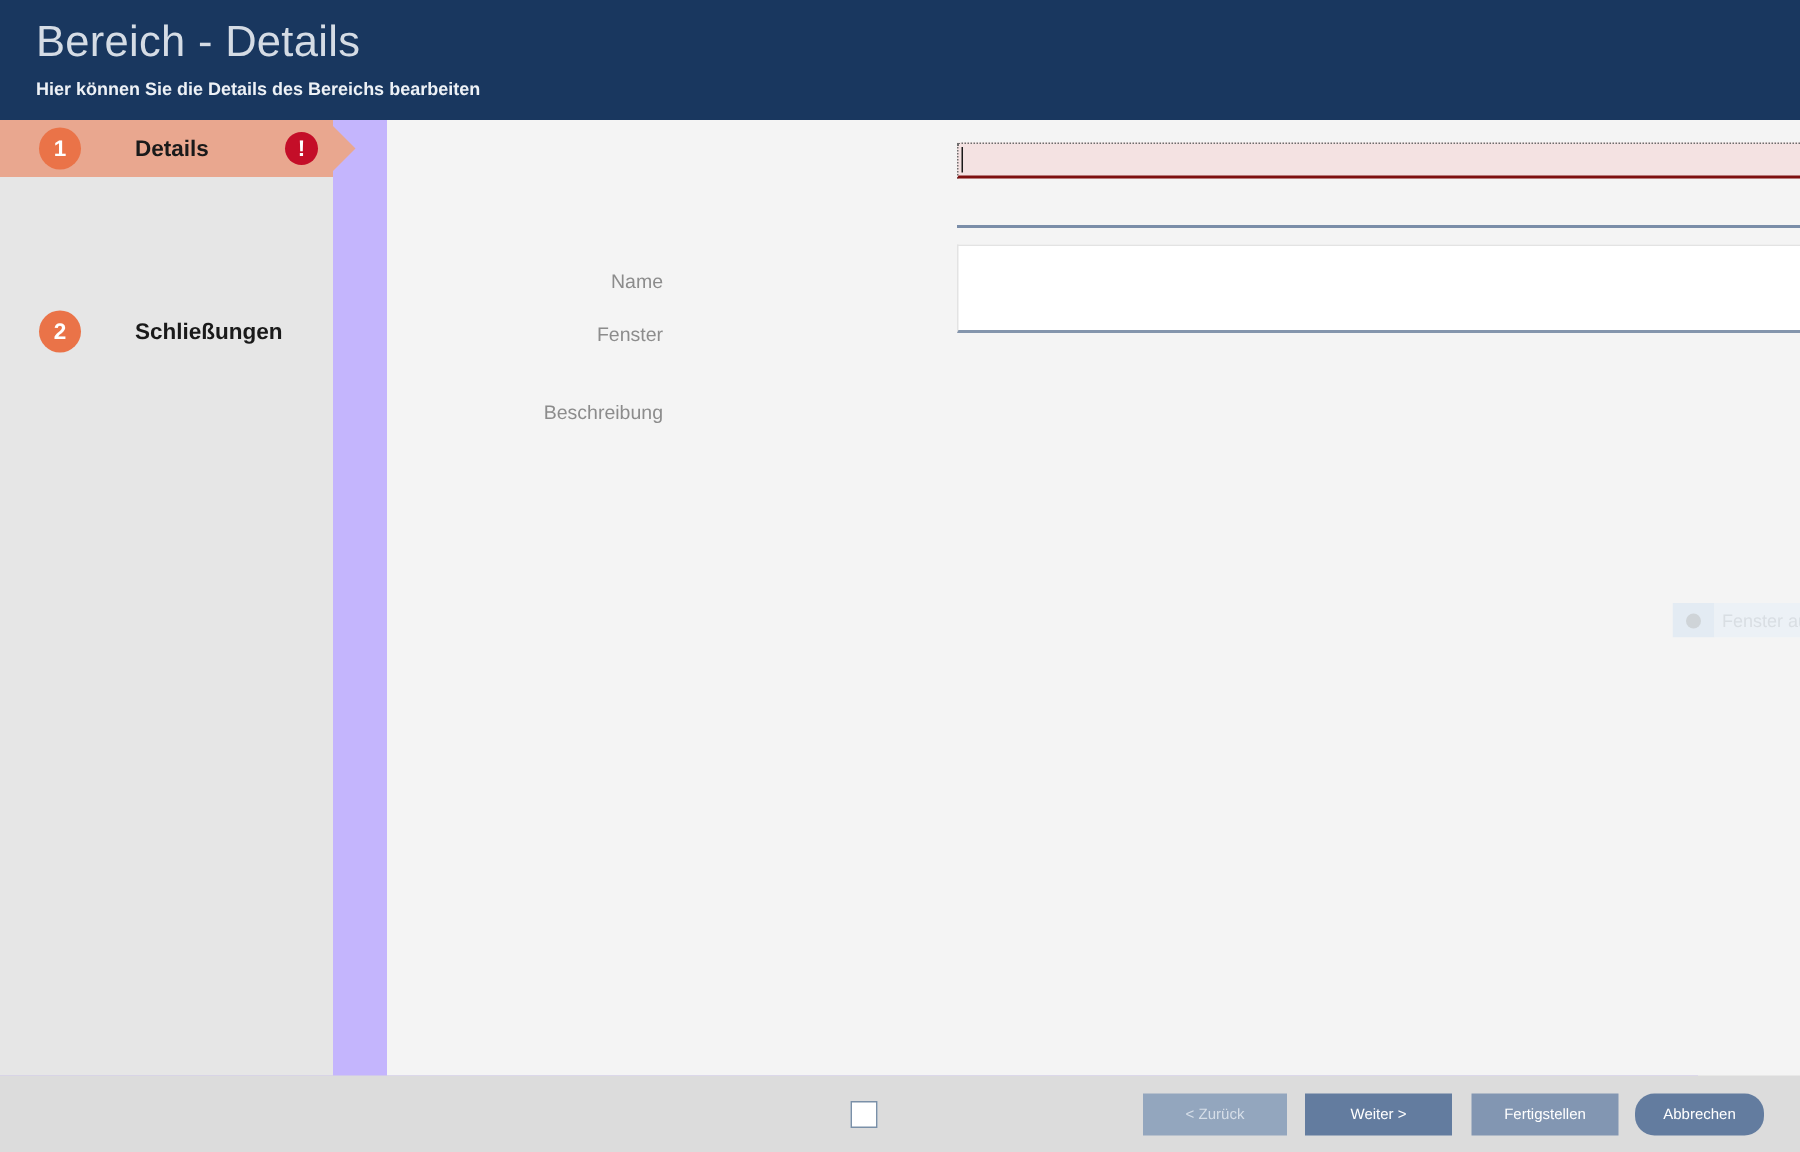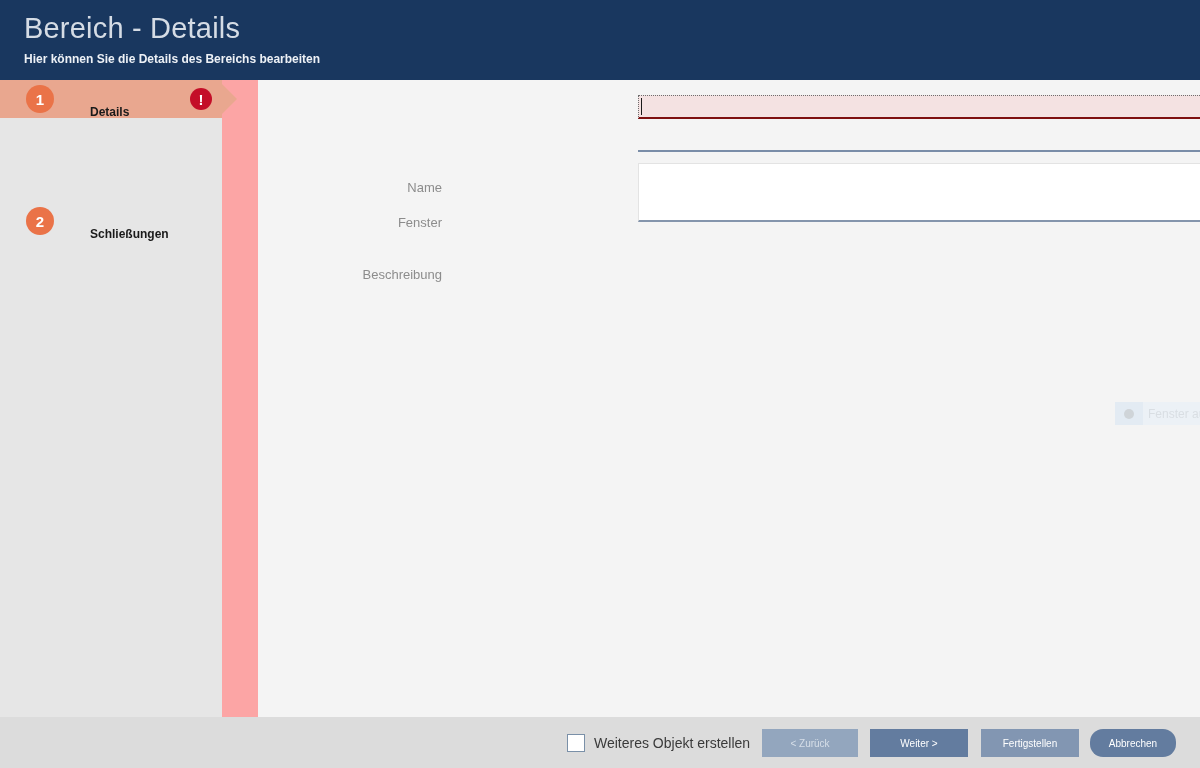--- a/index.html
+++ b/index.html
@@ -2,21 +2,21 @@
 <html><head>
 <meta charset="utf-8">
 <style>
   * { margin: 0; padding: 0; box-sizing: border-box; }
   html, body { width: 1200px; height: 768px; }
   body {
     font-family: "Liberation Sans", sans-serif;
     overflow: hidden;
     background: #F4F4F4;
   }
-  .page { position: relative; width: 1132px; height: 768px; background: #fca5a5; }
+  .page { position: relative; width: 1132px; height: 768px; background: #c4b5fd; }
 
   
   .header {
     position: absolute; left: 0; top: 0; width: 1200px; height: 80px;
     background: #19375F;
   }
   .header-title {
     position: absolute; left: 24px; top: 12px;
     font-size: 29px; font-weight: 300; color: #D5DCE5;
     letter-spacing: 0.2px;
@@ -41,23 +41,23 @@
     border-left: 15px solid #E9A78F;
   }
   .step-circle {
     position: absolute; left: 26px; top: 5px;
     width: 28px; height: 28px; border-radius: 50%;
     background: #EA7348; color: #FFFFFF;
     font-size: 15px; font-weight: 700;
     display: flex; align-items: center; justify-content: center;
   }
   .step-label {
-    position: absolute; left: 90px; top: 13px; height: 38px;
+    position: absolute; left: 90px; top: 0; height: 38px;
     display: flex; align-items: center;
-    font-size: 12px; font-weight: 700; color: #1A1A1A;
+    font-size: 15px; font-weight: 700; color: #1A1A1A;
   }
   .step-row:not(.active) .step-label { font-weight: 600; }
   .error-badge {
     position: absolute; left: 190px; top: 8px;
     width: 22px; height: 22px; border-radius: 50%;
     background: #C40E28; color: #FFFFFF;
     font-size: 15px; font-weight: 700;
     display: flex; align-items: center; justify-content: center;
     line-height: 1;
   }
@@ -185,19 +185,18 @@
 
   <div class="ghost-flyout">
     <div class="ghost-icon-box">
       <div class="ghost-dot"></div>
     </div>
     <div class="ghost-label-box">Fenster au</div>
   </div>
 
   <div class="footer"></div>
   <input type="checkbox" class="checkbox" style="">
-  <label class="checkbox-label">Weiteres Objekt erstellen</label>
   <button class="btn btn-back">&lt; Zurück</button>
   <button class="btn btn-next">Weiter &gt;</button>
   <button class="btn btn-finish">Fertigstellen</button>
   <button class="btn btn-cancel">Abbrechen</button>
 
 </div>
 
 </body></html>

